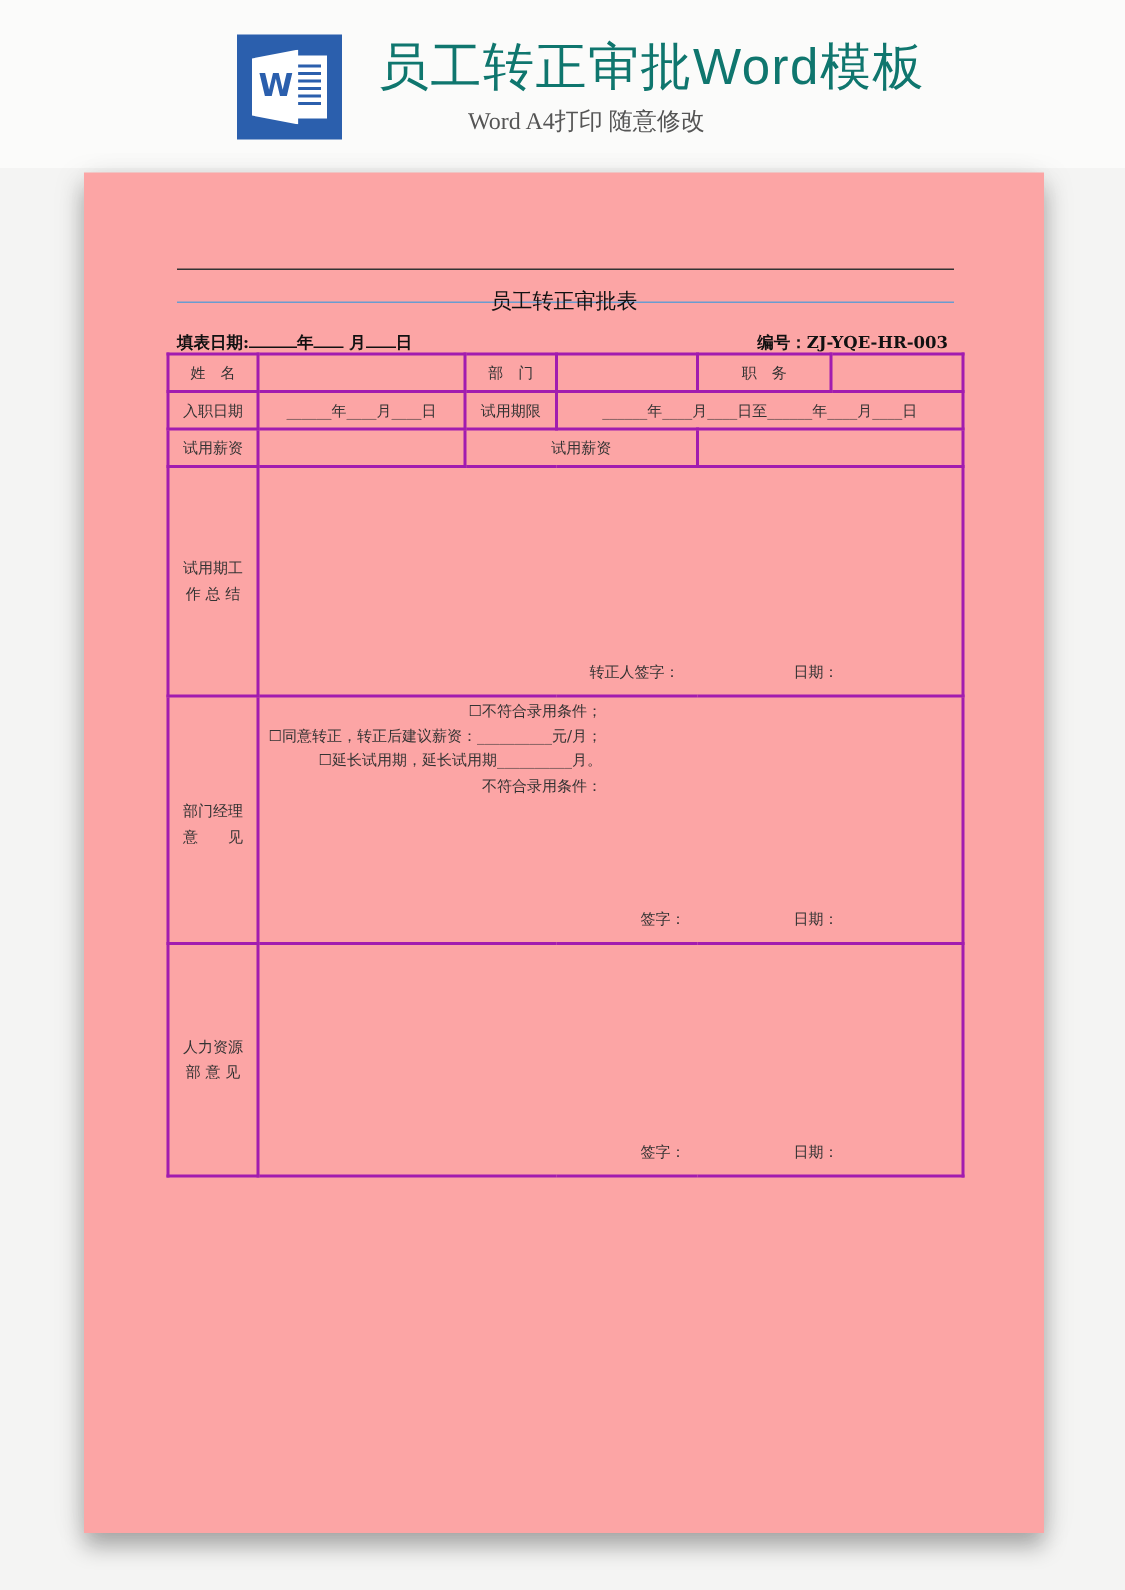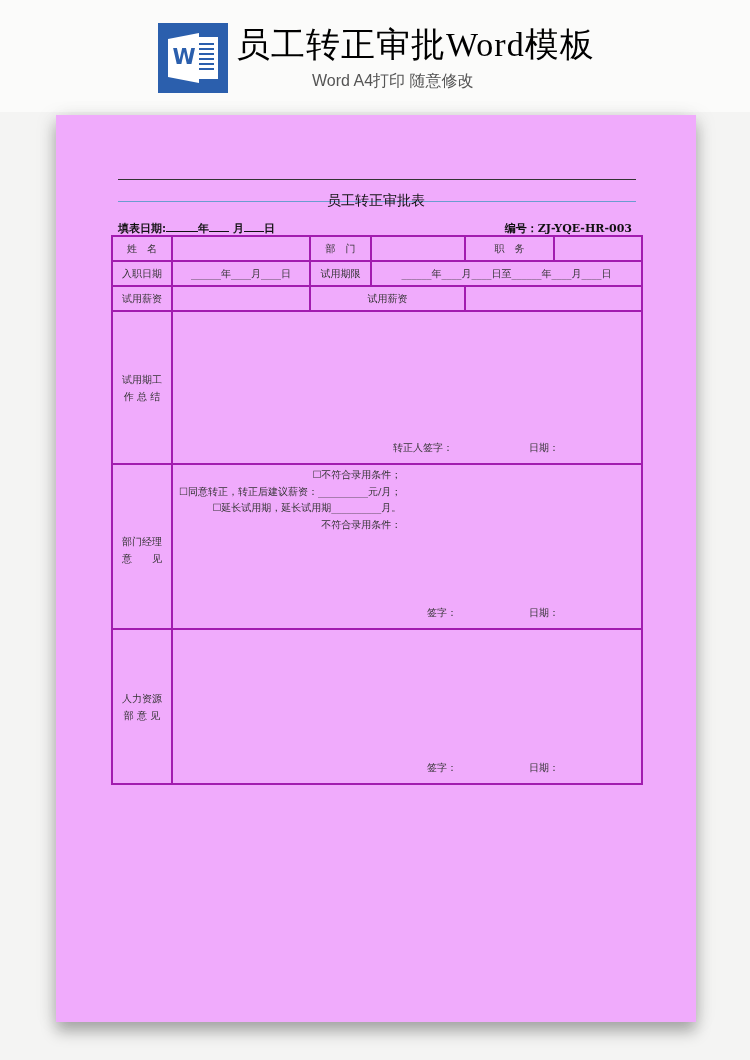--- a/index.html
+++ b/index.html
@@ -10,26 +10,26 @@
     color:#222;
   }
   .banner { position:absolute; left:0; top:0; width:750px; height:112px; background:#fbfbfa; }
   .word-icon { position:absolute; left:158px; top:23px; width:70px; height:70px; background:#2b5fad; }
   .word-icon .sheet { position:absolute; left:34px; top:14px; width:26px; height:42px; background:#fff; }
   .word-icon .sheet i { position:absolute; left:5px; width:17px; height:2px; background:#2b5fad; }
   .word-icon .cover { position:absolute; left:10px; top:10px; width:31px; height:50px; background:#fff;
     clip-path:polygon(0 12%,100% 0,100% 100%,0 88%); }
   .word-icon .w { position:absolute; left:12px; top:22px; width:28px; text-align:center;
     font-family:"DejaVu Sans", sans-serif; font-weight:bold; font-size:21px; color:#2b5fad; }
-  .banner-title { position:absolute; left:236px; top:22px; font-family:Liberation Serif, serif;
-    font-size:34px; color:#000000; letter-spacing:1px; white-space:nowrap; }
-  .banner-sub { position:absolute; left:312px; top:71px; font-family:Liberation Sans, sans-serif;
+  .banner-title { position:absolute; left:252px; top:22px; font-family:Liberation Sans, sans-serif;
+    font-size:34px; color:#0f766e; letter-spacing:1px; white-space:nowrap; }
+  .banner-sub { position:absolute; left:312px; top:71px; font-family:Liberation Serif, serif;
     font-size:16px; color:#555; white-space:nowrap; }
 
-  .page { position:absolute; left:56px; top:115px; width:640px; height:907px; background:#f0abfc;
+  .page { position:absolute; left:56px; top:115px; width:640px; height:907px; background:#fca5a5;
     box-shadow: 0 10px 14px rgba(0,0,0,0.28), -6px 0 18px rgba(0,0,0,0.06), 6px 0 18px rgba(0,0,0,0.06); }
   .rule-top { position:absolute; left:62px; top:64px; width:518px; height:1px; background:#333; }
   .rule-blue { position:absolute; left:62px; top:86px; width:518px; height:1px; background:#6b9ccf; }
   .doc-title { position:absolute; left:0; width:640px; top:77px; text-align:center; font-size:14px;
     font-family:"DejaVu Sans", sans-serif; color:#111; }
   .doc-title span { background:transparent; }
   .meta-row { position:absolute; left:62px; top:106px; width:514px; font-size:11px; font-weight:bold; color:#111; }
   .meta-row .right { position:absolute; right:0; top:0; }
   .u { display:inline-block; border-bottom:1px solid #111; height:9px; vertical-align:baseline; }
 

